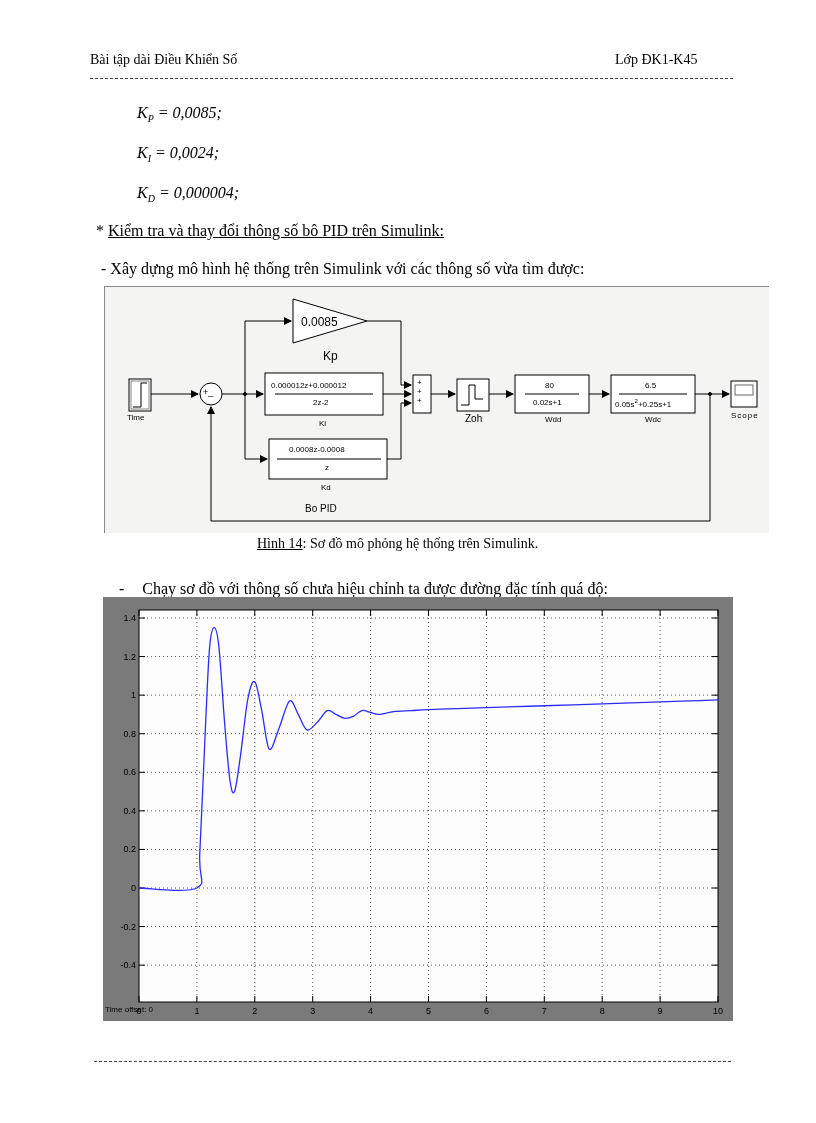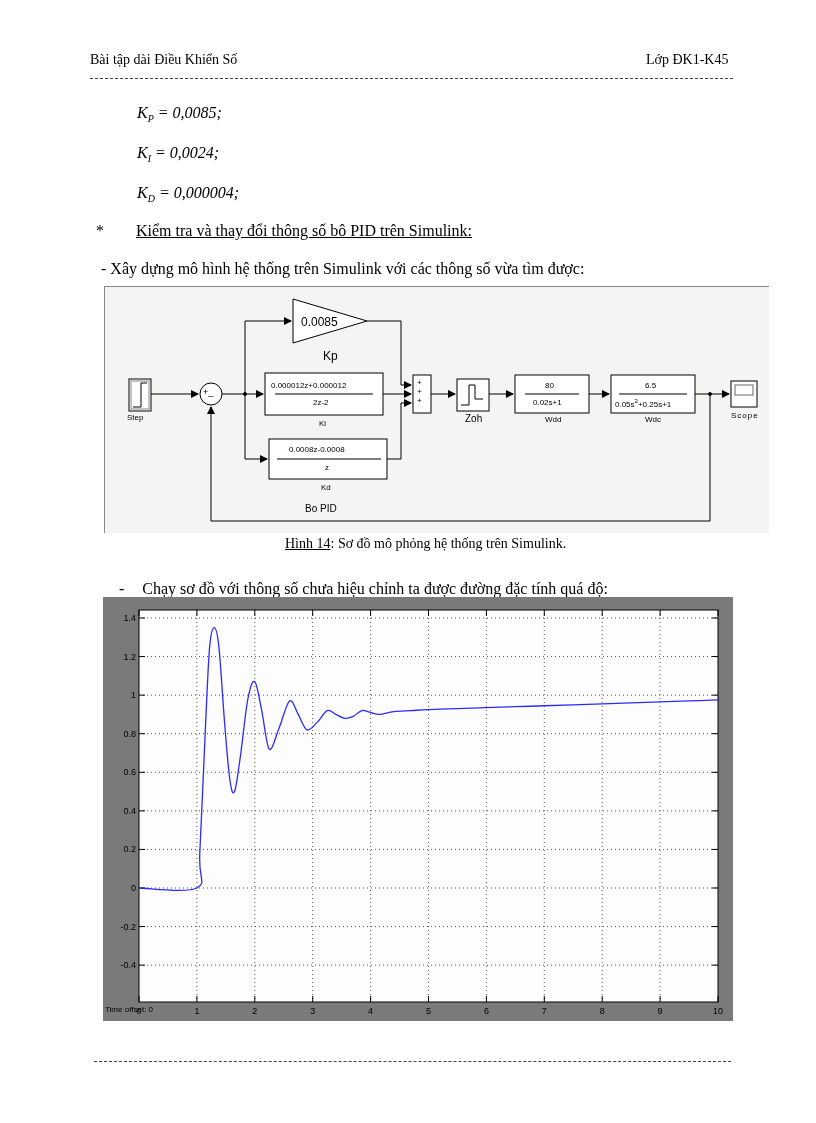--- a/index.html
+++ b/index.html
@@ -3,32 +3,32 @@
 <meta charset="utf-8">
 <style>
   html, body { margin:0; padding:0; background:#ffffff; }
   body { width:816px; height:1123px; position:relative; overflow:hidden;
          font-family:"Liberation Serif", serif; color:#000; }
   .abs { position:absolute; }
   .hdr { font-size:14px; }
   .eq { font-size:16px; font-style:italic; }
   .eq sub { font-size:10px; font-style:italic; }
   .para { font-size:16px; white-space:nowrap; }
-  .u { text-decoration:underline;margin-left:28px; }
+  .u { text-decoration:underline; }
   .caption { font-size:14px; white-space:nowrap; }
   #diagram { left:104px; top:286px; width:664px; height:246px;
              background:#f4f4f2; border-left:1px solid #888; border-top:1px solid #888; }
   #chart-frame { left:103px; top:597px; width:630px; height:424px; background:#7a7a7a; }
   .blk-text { font-family:"Liberation Sans", sans-serif; }
 </style>
 </head>
 <body>
 
 <div class="abs hdr" style="left:90px;top:52px;">Bài tập dài Điều Khiển Số</div>
-<div class="abs hdr" style="left:646px;top:52px;">Lớp ĐK1-K45</div>
+<div class="abs hdr" style="left:615px;top:52px;">Lớp ĐK1-K45</div>
 <div class="abs" style="left:90px;top:78px;width:643px;border-top:1px dashed #444;"></div>
 
 <div class="abs eq" style="left:137px;top:104px;">
   <span>K</span><sub>P</sub><span> = 0,0085;</span>
 </div>
 <div class="abs eq" style="left:137px;top:144px;">
   <span>K</span><sub>I</sub><span> = 0,0024;</span>
 </div>
 <div class="abs eq" style="left:137px;top:184px;">
   <span>K</span><sub>D</sub><span> = 0,000004;</span>
@@ -101,21 +101,21 @@
       <circle cx="605" cy="107" r="1.5" fill="#000"></circle>
 
       <rect x="626" y="94" width="26" height="26" fill="#fff"></rect>
       <rect x="630" y="98" width="18" height="10" fill="#fff" stroke="#666"></rect>
 
       <polyline points="605,107 605,234 106,234 106,120" marker-end="url(#arr)"></polyline>
     </g>
   </svg>
 
   
-  <div class="abs blk-text" style="left:22px;top:126px;font-size:8px;">Step</div>
+  <div class="abs blk-text" style="left:22px;top:126px;font-size:8px;">Time</div>
   <div class="abs blk-text" style="left:98px;top:100px;font-size:9px;">+_</div>
   <div class="abs blk-text" style="left:196px;top:28px;font-size:12px;">0.0085</div>
   <div class="abs blk-text" style="left:218px;top:62px;font-size:12px;">Kp</div>
   <div class="abs blk-text" style="left:166px;top:94px;font-size:8px;">0.000012z+0.000012</div>
   <div class="abs blk-text" style="left:208px;top:111px;font-size:8px;">2z-2</div>
   <div class="abs blk-text" style="left:214px;top:132px;font-size:8px;">Ki</div>
   <div class="abs blk-text" style="left:184px;top:158px;font-size:8px;">0.0008z-0.0008</div>
   <div class="abs blk-text" style="left:220px;top:176px;font-size:8px;">z</div>
   <div class="abs blk-text" style="left:216px;top:196px;font-size:8px;">Kd</div>
   <div class="abs blk-text" style="left:200px;top:216px;font-size:10px;">Bo PID</div>

